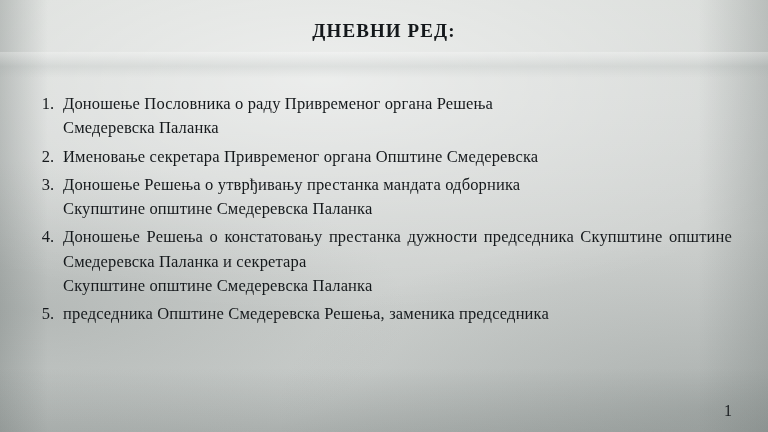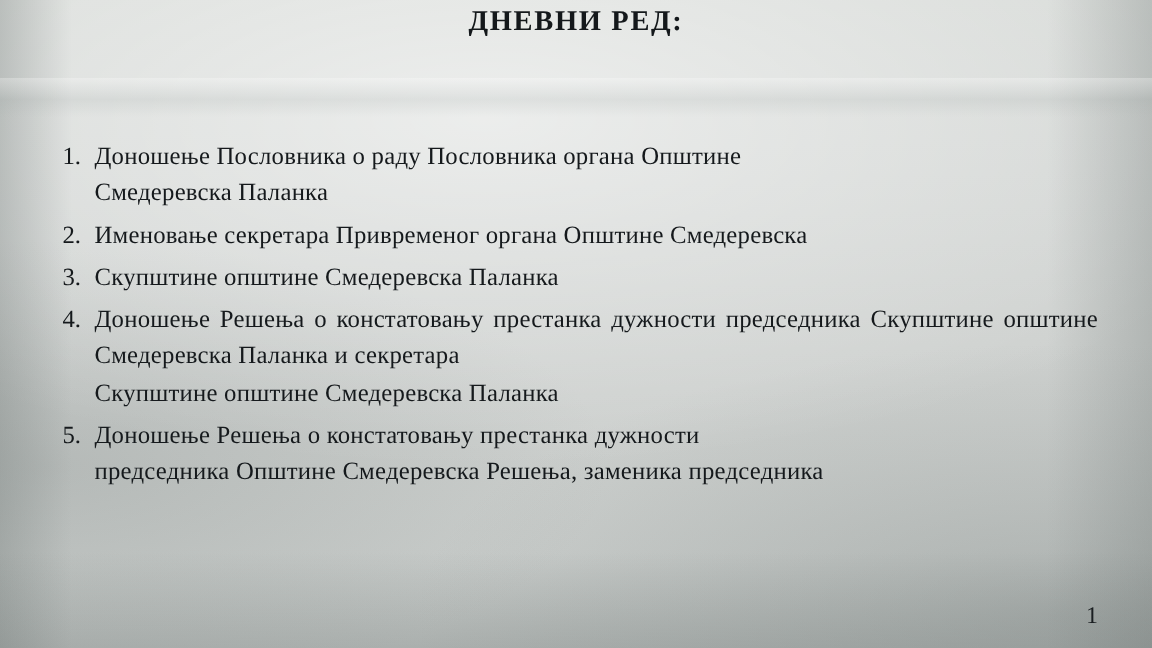--- a/index.html
+++ b/index.html
@@ -52,21 +52,21 @@
   #shade-bottom {
     position: absolute;
     left: 0; right: 0; bottom: 0;
     height: 64px;
     background: linear-gradient(0deg, rgba(104,112,110,0.30) 0%, rgba(104,112,110,0.0) 100%);
     pointer-events: none;
   }
 
   #doc-title {
     position: absolute;
-    top: 4px;
+    top: 20px;
     left: 0;
     width: 100%;
     text-align: center;
     font-family: "Liberation Serif", serif;
     font-weight: bold;
     font-size: 19px;
     letter-spacing: 1.1px;
     color: #14181b;
   }
 
@@ -133,51 +133,51 @@
   <div id="shade-bottom"></div>
   <div id="crease-top"></div>
 
   <div id="doc-title">ДНЕВНИ РЕД:</div>
 
   <div id="agenda-list">
 
     <div class="agenda-item">
       <div class="item-number">1.</div>
       <div class="item-text">
-        <span>Доношење Пословника о раду Пословника органа Општине</span>
+        <span>Доношење Пословника о раду Привременог органа Решења</span>
         <span class="last-line">Смедеревска Паланка</span>
       </div>
     </div>
 
     <div class="agenda-item">
       <div class="item-number">2.</div>
       <div class="item-text">
         <span>Именовање секретара Привременог органа Општине Смедеревска</span>
       </div>
     </div>
 
     <div class="agenda-item">
       <div class="item-number">3.</div>
       <div class="item-text">
+        <span>Доношење Решења о утврђивању престанка мандата одборника</span>
         <span class="last-line">Скупштине општине Смедеревска Паланка</span>
       </div>
     </div>
 
     <div class="agenda-item">
       <div class="item-number">4.</div>
       <div class="item-text">
         <span>Доношење Решења о констатовању престанка дужности председника Скупштине општине Смедеревска Паланка и секретара</span>
         <span class="last-line">Скупштине општине Смедеревска Паланка</span>
       </div>
     </div>
 
     <div class="agenda-item">
       <div class="item-number">5.</div>
       <div class="item-text">
-        <span>Доношење Решења о констатовању престанка дужности</span>
         <span class="last-line">председника Општине Смедеревска Решења, заменика председника</span>
       </div>
     </div>
 
   </div>
 
   <div id="page-number">1</div>
 
 </div>
 

